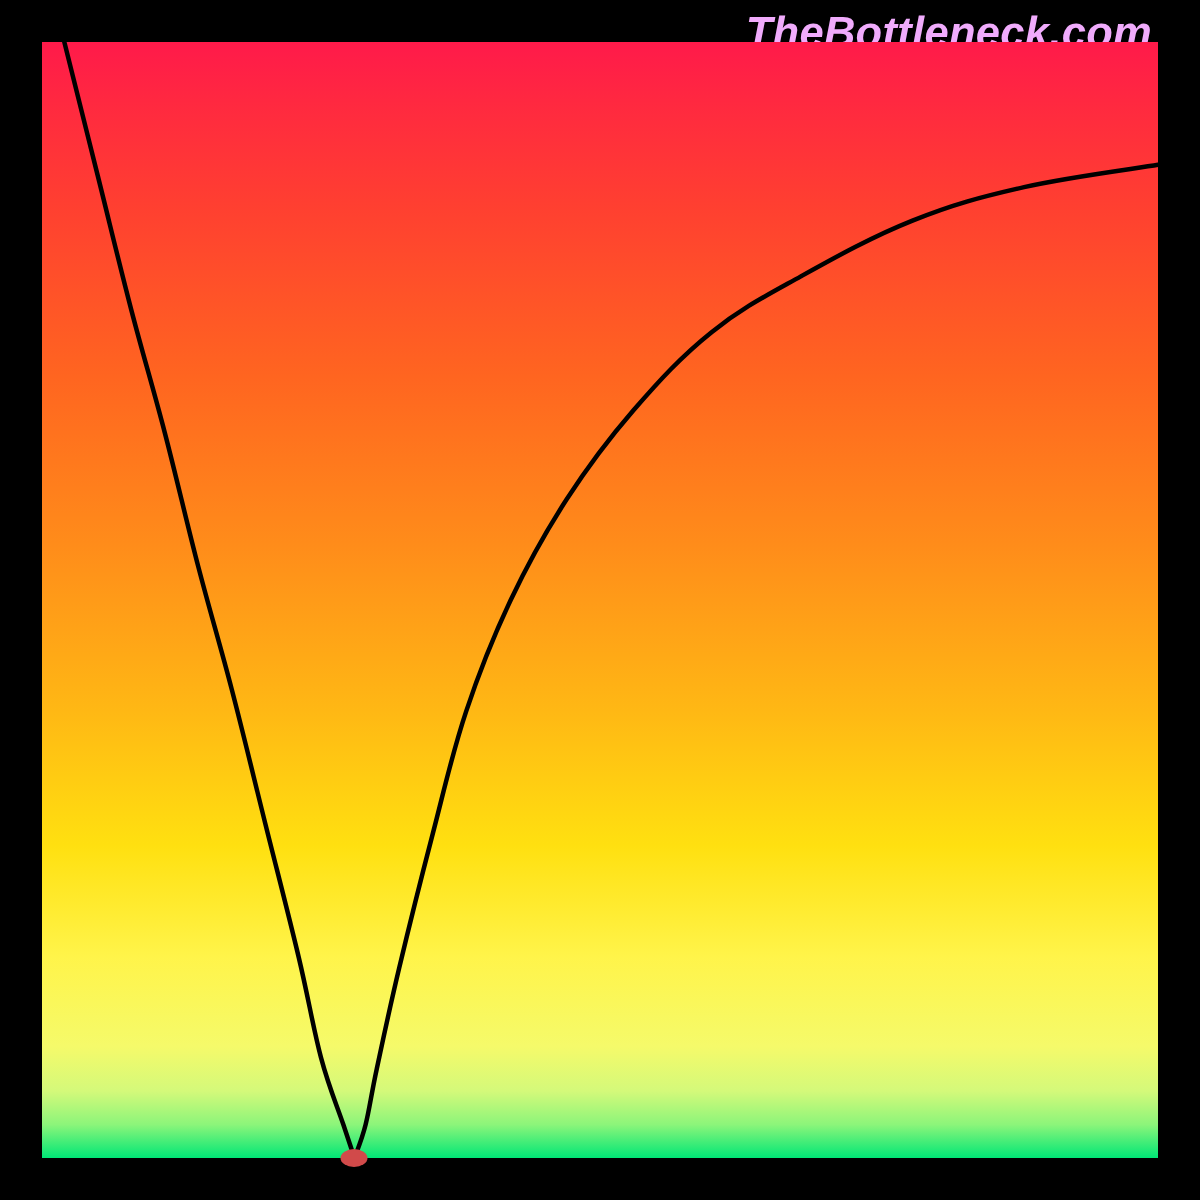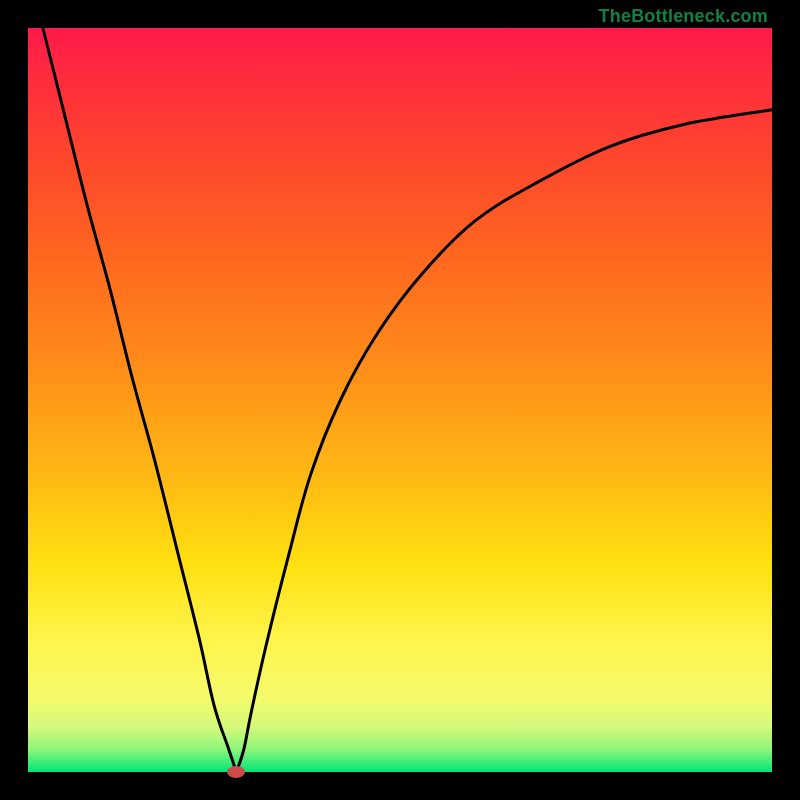--- a/index.html
+++ b/index.html
@@ -37,25 +37,26 @@
       #f5fa6a 90%,
       #d4f97a 94%,
       #8cf57a 97%,
       #00e676 100%
     );
   }
   .watermark {
     position: absolute;
     top: 6px;
     right: 32px;
-    font-size: 18px;
+    font-size: 29px;
     font-weight: 600;
-    color: #15803d;
+    color: #f0abfc;
     letter-spacing: 0.2px;
     user-select: none;
+    font-style: italic;
   }
   svg.curve {
     position: absolute;
     left: 0;
     top: 0;
     width: 744px;
     height: 744px;
     overflow: visible;
   }
   .marker {

